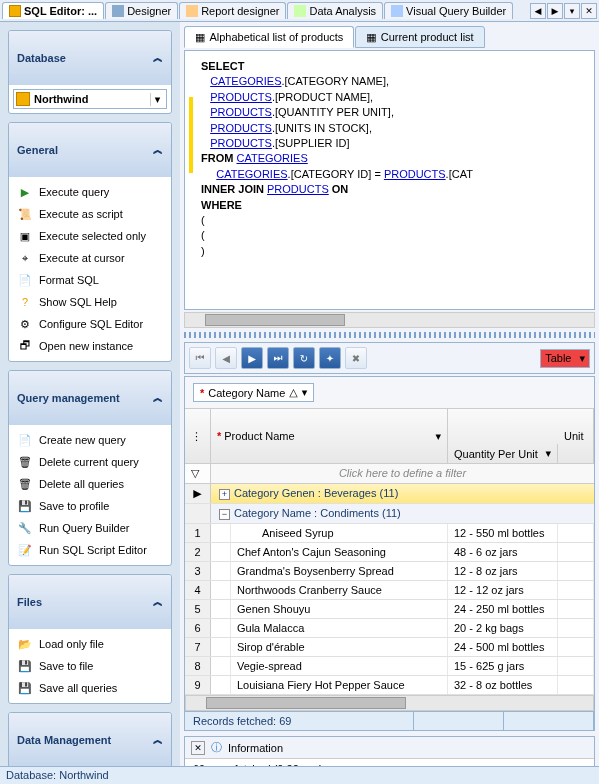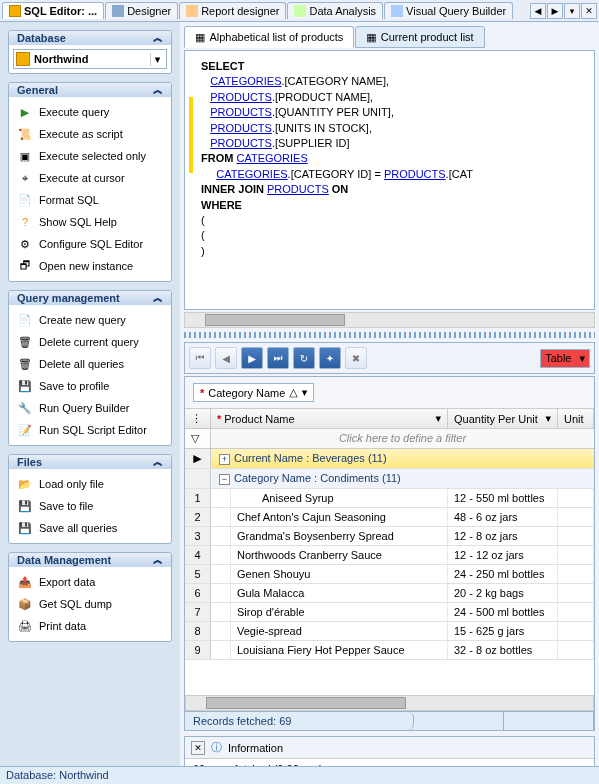--- a/index.html
+++ b/index.html
@@ -11,21 +11,21 @@
 .top-tab.active { background: #fff; font-weight: bold; }
 .top-tab .icon { width: 12px; height: 12px; display: inline-block; }
 .top-nav-btns { margin-left: auto; display: flex; gap: 1px; }
 .top-nav-btn { width: 16px; height: 16px; border: 1px solid #99b4d1; background: #f0f4fa; display: flex; align-items: center; justify-content: center; cursor: pointer; font-size: 9px; }
 
 .main-layout { display: flex; height: 762px; }
 
 
 .sidebar { width: 180px; background: #d8e4f0; padding: 8px; overflow-y: auto; }
 .panel { margin-bottom: 8px; background: #fff; border: 1px solid #99b4d1; border-radius: 3px; }
-.panel-header { background: linear-gradient(#e8eef8, #c4d6ec); padding: 0 8px; font-weight: bold; color: #1a3d6e; display: flex; justify-content: space-between; align-items: center; border-radius: 3px 3px 0 0; text-align: right; }
+.panel-header { background: linear-gradient(#e8eef8, #c4d6ec); padding: 20px 8px; font-weight: bold; color: #1a3d6e; display: flex; justify-content: space-between; align-items: center; border-radius: 3px 3px 0 0; text-align: right; }
 .panel-header .chevron { font-size: 10px; color: #1a3d6e; }
 .panel-body { padding: 4px; }
 .db-select { display: flex; align-items: center; gap: 4px; padding: 2px; border: 1px solid #99b4d1; background: #fff; }
 .db-select .dd { margin-left: auto; width: 14px; text-align: center; border-left: 1px solid #ccc; }
 .menu-item { display: flex; align-items: center; gap: 6px; padding: 3px 4px; cursor: pointer; }
 .menu-item .icon { width: 16px; height: 16px; display: inline-flex; align-items: center; justify-content: center; font-size: 11px; }
 
 
 .content { flex: 1; background: #f0f4fa; padding: 4px; display: flex; flex-direction: column; gap: 2px; }
 .content-tabs { display: flex; gap: 1px; height: 22px; }
@@ -303,36 +303,36 @@
           <span>▾</span>
         </span>
       </div>
       <div class="grid-header">
         <div class="gh-cell" style="width:26px;">⋮</div>
         <div class="gh-cell" style="flex:1;">
             <span class="red-star">*</span>
             <span>Product Name</span>
             <span style="margin-left:auto;">▾</span>
           </div>
-        <div class="gh-cell" style="width:110px;">
+        <div class="gh-cell" style="width:110px;margin-top:35px;">
             <span>Quantity Per Unit</span>
             <span style="margin-left:auto;">▾</span>
           </div>
         <div class="gh-cell" style="width:36px;">
             <span>Unit</span>
           </div>
       </div>
       <div class="filter-row">
         <div class="gh-cell" style="width:26px;">▽</div>
         <div class="filter-hint">Click here to define a filter</div>
       </div>
       <div class="grid-body">
         <div class="grid-row group active">
           <div class="row-num">▶</div>
-          <div class="group-cell"><span class="expand">+</span><span>Current Name : Beverages</span> <span class="group-count">(11)</span></div>
+          <div class="group-cell"><span class="expand">+</span><span>Category Genen : Beverages</span> <span class="group-count">(11)</span></div>
         </div>
         <div class="grid-row group">
           <div class="row-num"></div>
           <div class="group-cell"><span class="expand">−</span><span>Category Name : Condiments</span> <span class="group-count">(11)</span></div>
         </div>
         <div id="rows-container">
             <div class="grid-row">
               <div class="row-num">1</div>
               <div class="row-cell" style="width:20px;"></div>
               <div class="row-cell" style="flex:1;margin-left:25px;">Aniseed Syrup</div>
@@ -394,21 +394,21 @@
               <div class="row-cell" style="flex:1;">Louisiana Fiery Hot Pepper Sauce</div>
               <div class="row-cell" style="width:110px;">32 - 8 oz bottles</div>
               <div class="row-cell" style="width:36px;"></div>
             </div>
           </div>
       </div>
       <div class="hscroll">
           <div class="thumb" style="width:200px;"></div>
         </div>
       <div class="status-strip">
-        <div class="status-cell" style="flex:1;border-radius:6px;">Records fetched: 69</div>
+        <div class="status-cell" style="flex:1;">Records fetched: 69</div>
         <div class="status-cell" style="width:90px;"></div>
         <div class="status-cell" style="width:90px;"></div>
       </div>
     </div>
 
     <div class="info-panel">
       <div class="info-header">
         <span class="info-close">✕</span>
         <span style="color:#3a7cc8;">ⓘ</span>
         <span>Information</span>

